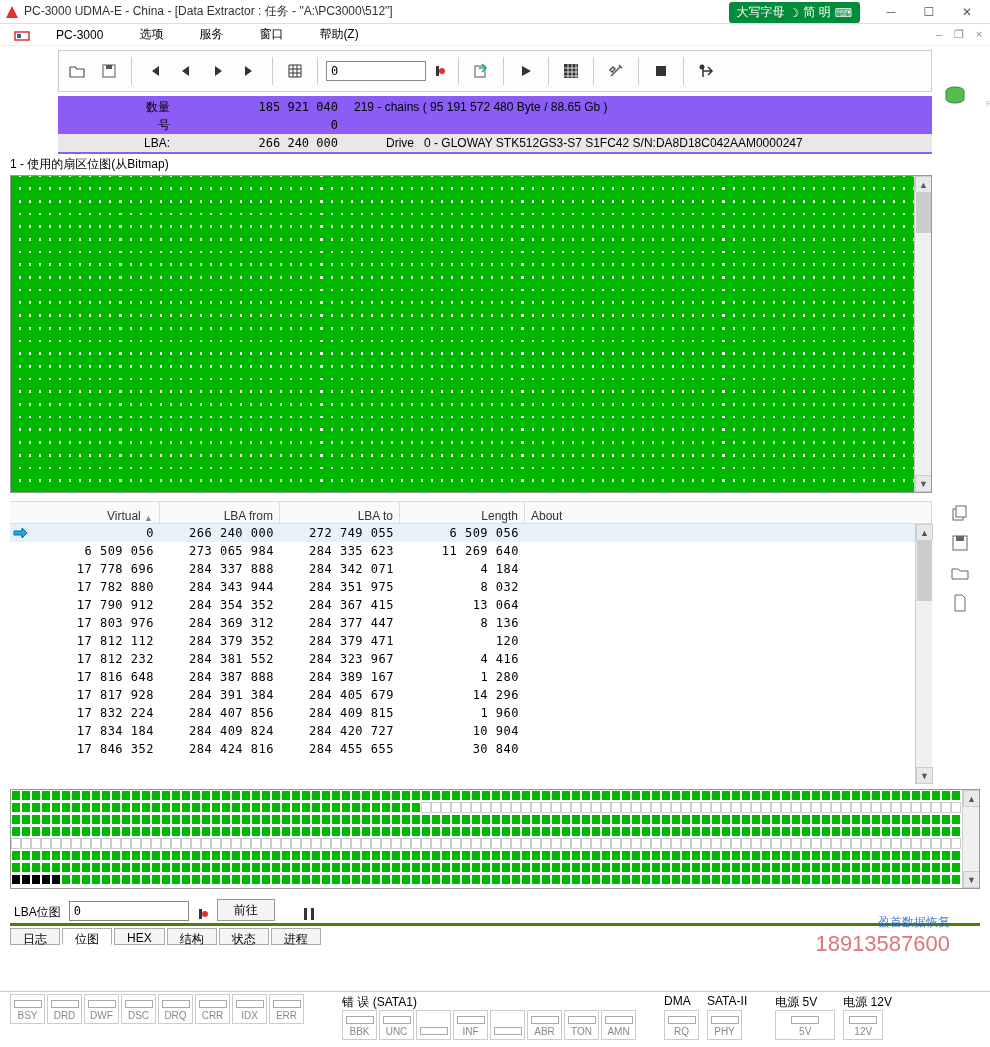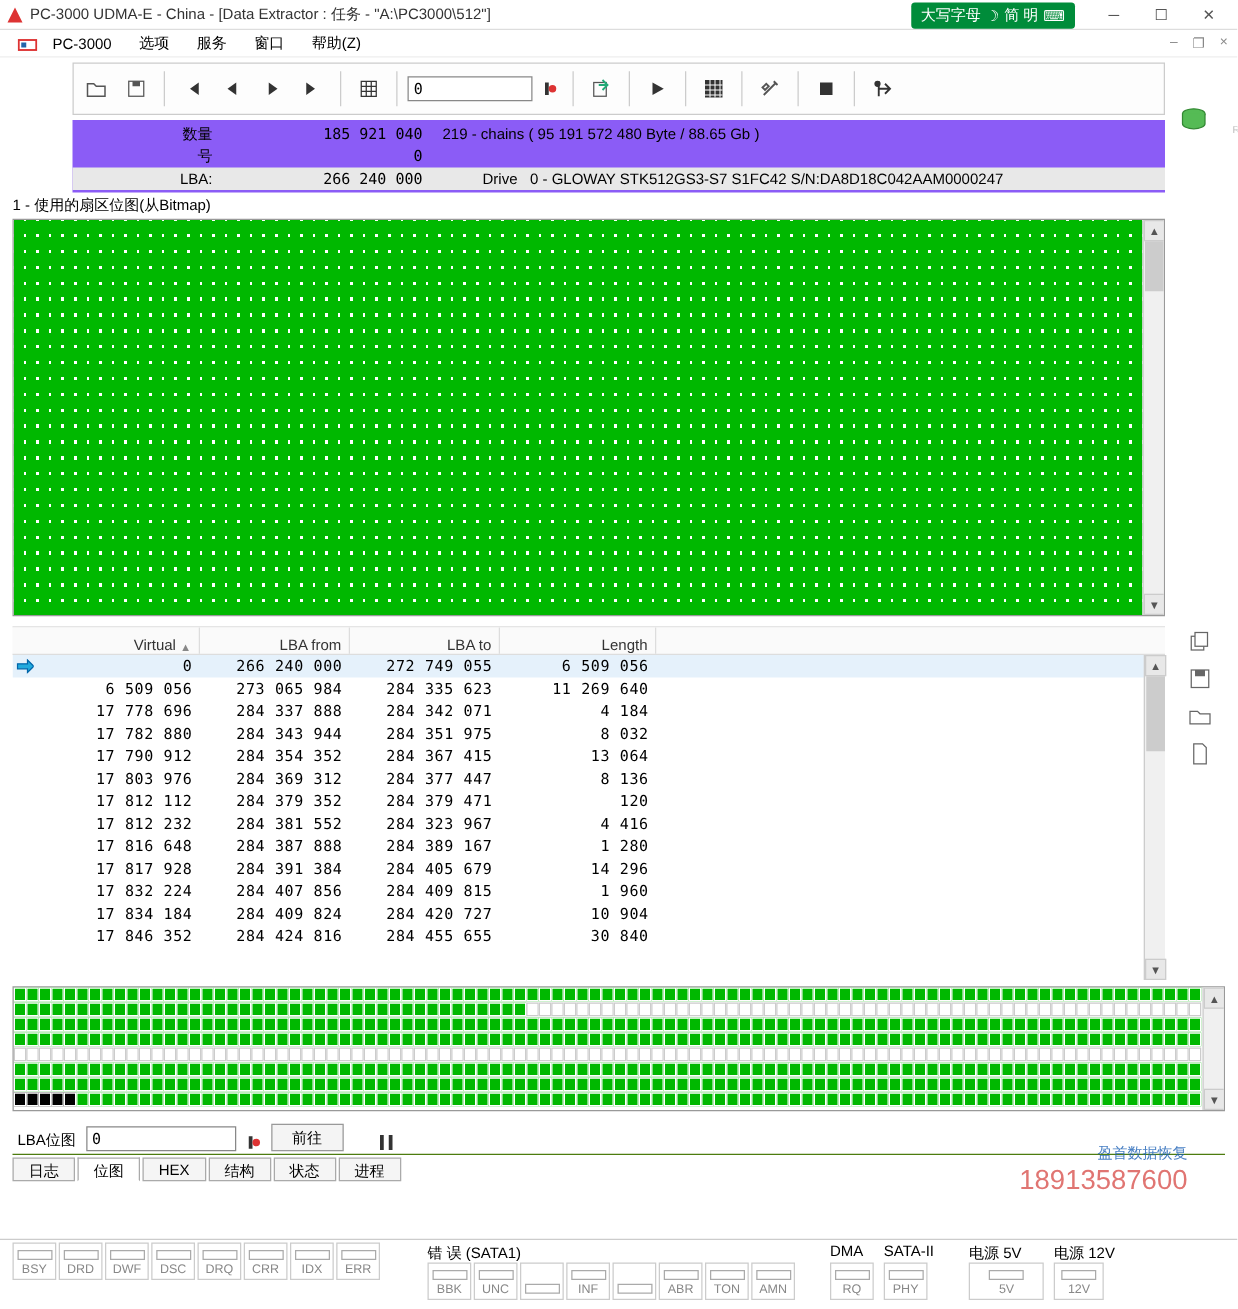--- a/index.html
+++ b/index.html
@@ -3,21 +3,21 @@
 <meta charset="utf-8">
 <style>
 * { box-sizing: border-box; margin: 0; padding: 0; font-family: "Microsoft YaHei", Tahoma, sans-serif; font-size: 12px; }
 body { background: #fff; width: 990px; height: 1047px; overflow: hidden; position: relative; }
 .titlebar { height: 24px; background: #fff; border-bottom: 1px solid #ddd; display: flex; align-items: center; padding: 0 4px; position: relative; }
 .titlebar .icon { width: 16px; height: 16px; margin-right: 4px; display: inline-flex; align-items: center; justify-content: center; }
 .title-text { flex: 1; font-size: 12px; color: #333; }
 .ime-badge { position: absolute; right: 130px; top: 2px; background: #008c3a; color: #fff; padding: 2px 8px; border-radius: 3px; font-size: 11px; display:flex; align-items:center; gap:4px;}
 .win-controls { display: flex; gap: 0; }
 .win-controls div { width: 38px; height: 22px; display: flex; align-items: center; justify-content: center; color: #555; }
-.menubar { height: 22px; display: flex; align-items: center; padding: 0 6px; gap: 6px; border-bottom: 1px solid #eee; position:relative;}
+.menubar { height: 22px; display: flex; align-items: center; padding: 0 6px; gap: 20px; border-bottom: 1px solid #eee; position:relative;}
 .menubar .mb-icon { width: 16px; height:16px; margin-right:6px;}
 .menubar span { padding: 2px 8px; cursor: default; }
 .sub-wincontrols { position:absolute; right:2px; top:2px; display:flex; gap:2px;}
 .sub-wincontrols div { width:18px; height:16px; display:flex; align-items:center; justify-content:center; color:#888; font-size:11px; border:1px solid transparent;}
 .toolbar1 { height: 42px; border: 1px solid #ccc; margin: 4px 58px 0 58px; display: flex; align-items: center; padding: 0 4px; gap: 4px; background:#fdfdfd;}
 .tb-btn { width: 28px; height: 32px; display: flex; align-items: center; justify-content: center; border: 1px solid transparent; }
 .tb-sep { width: 1px; height: 28px; background: #ccc; margin: 0 4px; }
 .tb-input { width: 100px; height: 20px; border:1px solid #888; padding:1px 4px; font-family:monospace;}
 .right-toolbar { position: absolute; right: 4px; top: 60px; width: 44px; display:flex; flex-direction:row; gap:18px; align-items:center; padding-top:20px;}
 .right-toolbar .rt-btn { width:32px; height:32px; display:flex; align-items:center; justify-content:center; color:#888;}
@@ -49,21 +49,21 @@
 .td-to { width:120px; text-align:right; padding-right:6px;}
 .td-len { width:125px; text-align:right; padding-right:6px;}
 .row-icon { width:20px; display:flex; justify-content:center;}
 .table-side-icons { position:absolute; right:-46px; top:0; width:36px; display:flex; flex-direction:column; gap:8px; align-items:center;}
 .table-side-icons div { width:22px; height:22px; display:flex; align-items:center; justify-content:center;}
 .bitmap2-area { margin: 6px 10px 0 10px; height: 100px; border:1px solid #999; position:relative; overflow:hidden;}
 .lba-bar { margin: 4px 10px 0 10px; height:28px; display:flex; align-items:flex-end; gap:4px;}
 .lba-bar .lbl { padding:0 4px;}
 .lba-bar input { width:120px; height:20px; border:1px solid #888; padding:1px 4px; font-family:monospace;}
 .lba-bar button { height:22px; padding:0 16px; border:1px solid #999; background:#f4f4f4;}
-.tabs-row { margin: 2px 10px 0 10px; height:22px; display:flex; gap:2px; border-top:1px solid #4d7c0f; padding-top:2px;}
+.tabs-row { margin: 2px 10px 0 10px; height:22px; display:flex; gap:2px; border-top:3px solid #4d7c0f; padding-top:2px;}
 .tab { padding:2px 12px; border:1px solid #aaa; background:#f5f5f5; font-size:12px;}
 .tab.active { background:#fff; border-bottom:1px solid #fff;}
 .status-panel { position:absolute; bottom:0; left:0; right:0; height:56px; border-top:1px solid #ccc; background:#fff; padding:2px 6px;}
 .status-groups { display:flex; gap:0; height:52px;}
 .status-group { display:flex; flex-direction:column; padding:0 4px;}
 .sg-title { font-size:12px; height:16px;}
 .sg-boxes { display:flex; gap:2px;}
 .sg-box { width:35px; height:30px; border:1px solid #ccc; display:flex; flex-direction:column; align-items:center; justify-content:flex-end; padding-bottom:2px;}
 .sg-box .ind { width:28px; height:8px; border:1px solid #aaa; margin-bottom:2px;}
 .sg-box .lbl { font-size:10px; color:#888;}
@@ -287,20 +287,21 @@
   </div>
 </div>
 
 <div class="table-area">
   <div class="table-header">
     <div style="width:20px"></div>
     <div class="th th-virtual"><span>Virtual</span>&nbsp;<span style="font-size:9px;color:#888">▲</span></div>
     <div class="th th-from">LBA from</div>
     <div class="th th-to">LBA to</div>
     <div class="th th-len">Length</div>
+    <div class="th th-about">About</div>
   </div>
   <div class="table-body" id="tbody">
       <div class="tr sel">
         <div class="row-icon">
           <svg width="14" height="12">
             <path d="M1 4h8V1l5 5-5 5V8H1z" fill="#2ad" stroke="#06a"></path>
           </svg>
         </div>
   <div class="td td-virtual">0</div>
   <div class="td td-from">266 240 000</div>

